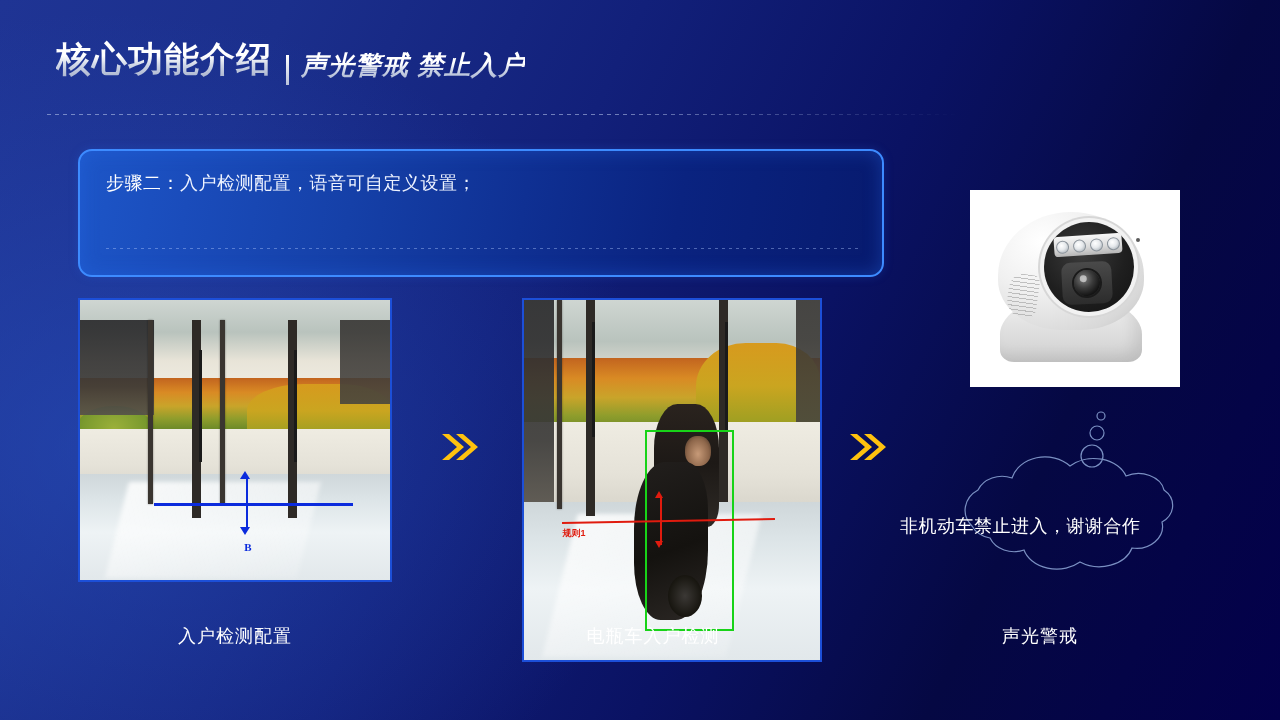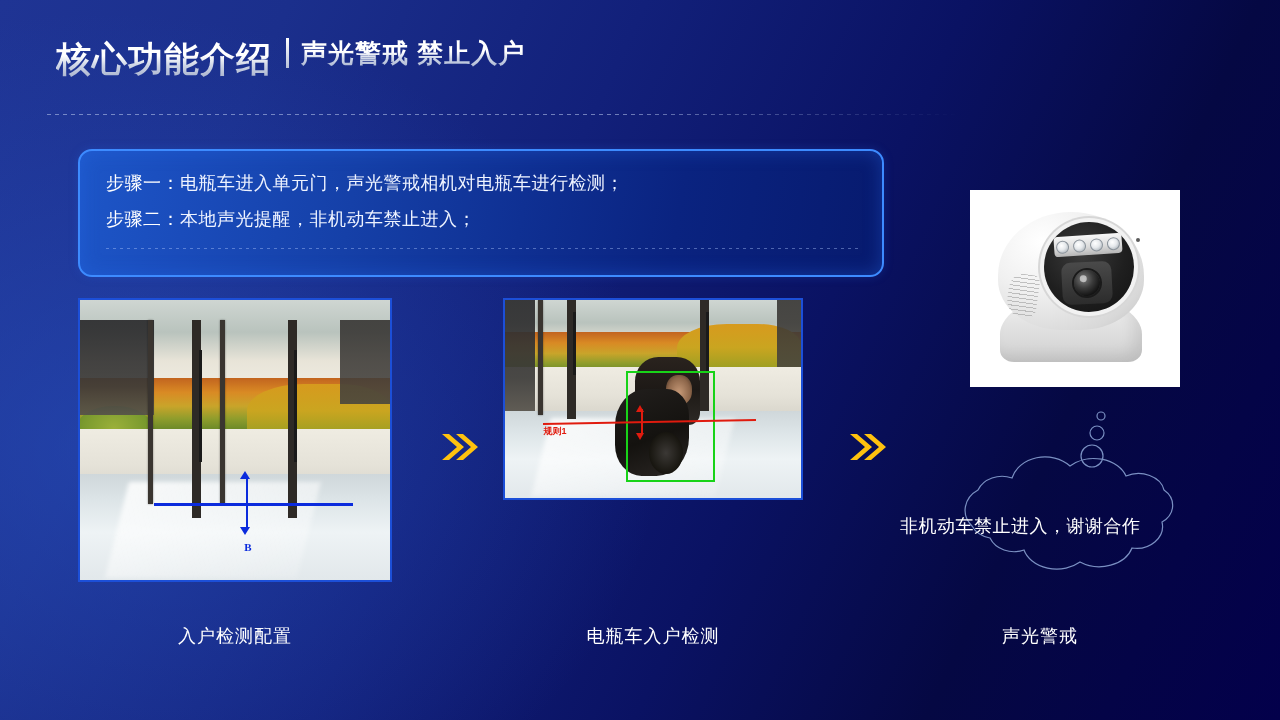--- a/index.html
+++ b/index.html
@@ -17,21 +17,21 @@
       radial-gradient(ellipse 900px 700px at 8% 62%, rgba(40,80,190,0.55) 0%, rgba(40,80,190,0.0) 62%),
       linear-gradient(115deg, #1f3494 0%, #1b2f8c 18%, #12207a 40%, #0a1263 60%, #050843 78%, #03004b 100%);
   }
 
   
   .title-wrap {
     position: absolute;
     left: 56px;
     top: 36px;
     display: flex;
-    align-items: flex-start;
+    align-items: flex-end;
     white-space: nowrap;
   }
   .title-main {
     font-size: 35px;
     font-weight: bold;
     letter-spacing: 1px;
     background: linear-gradient(180deg, #ffffff 0%, #ffffff 42%, #cfd6e6 62%, #9aa6c4 100%);
     -webkit-background-clip: text;
     background-clip: text;
     color: transparent;
@@ -47,20 +47,21 @@
     transform: translateY(2px);
   }
   .title-sub {
     font-size: 26px;
     font-weight: bold;
     letter-spacing: 1px;
     background: linear-gradient(180deg, #ffffff 0%, #ffffff 45%, #ccd4e6 65%, #9fabc9 100%);
     -webkit-background-clip: text;
     background-clip: text;
     color: transparent;
+    font-style: italic;
     -webkit-text-fill-color: transparent;
   }
   .title-rule {
     position: absolute;
     left: 47px;
     top: 114px;
     width: 915px;
     height: 1px;
     background: repeating-linear-gradient(to right,
       rgba(190,205,240,0.55) 0px, rgba(190,205,240,0.55) 4px,
@@ -104,21 +105,21 @@
   }
 
   
   .photo {
     position: absolute;
     border: 2px solid #1c4fd8;
     box-sizing: border-box;
     overflow: hidden;
   }
   #photo-1 { left: 78px;  top: 298px; width: 314px; height: 284px; }
-  #photo-2 { left: 503px; top: 298px; width: 300px; height: 202px; padding-left: 20px; }
+  #photo-2 { left: 522px; top: 298px; width: 300px; height: 364px; padding-left: 20px; }
 
   .scene { position: absolute; inset: 0; background: #ddd; }
   
   .scene .outdoor {
     position: absolute; left: 0; top: 0; right: 0; height: 64%;
     background: linear-gradient(180deg,#cfd6d2 0%, #b9c3bd 18%, #e8e4d8 34%, #f2efe6 55%, #efeadd 100%);
   }
   .scene .hedge {
     position: absolute; left: 0; right: 0; top: 28%; height: 18%;
     background: linear-gradient(180deg, #c2641f 0%, #d98a24 28%, #c9a42a 55%, #8f9d2c 80%, #6d8a28 100%);
@@ -336,24 +337,21 @@
 
   <div class="title-wrap">
     <span class="title-main">核心功能介绍</span>
     <span class="title-divider"></span>
     <span class="title-sub">声光警戒 禁止入户</span>
   </div>
   <div class="title-rule"></div>
 
   <div class="steps-panel">
     <div class="step-line">
-      <span class="label">步骤一：</span><span>电瓶车进入单元门，声光警戒相机对电瓶车进行检测；</span>
-    </div>
-    <div class="step-line">
-      <span class="label">步骤二：</span><span>本地声光提醒，非机动车禁止进入；</span>
+      <span class="label">步骤二：</span><span>入户检测配置，语音可自定义设置；</span>
     </div>
     <div class="step-sep"></div>
   </div>
 
   <div class="photo" id="photo-1">
     <div class="scene">
       <div class="ceiling"></div>
       <div class="outdoor"></div>
       <div class="hedge"></div>
       <div class="hedge2"></div>

